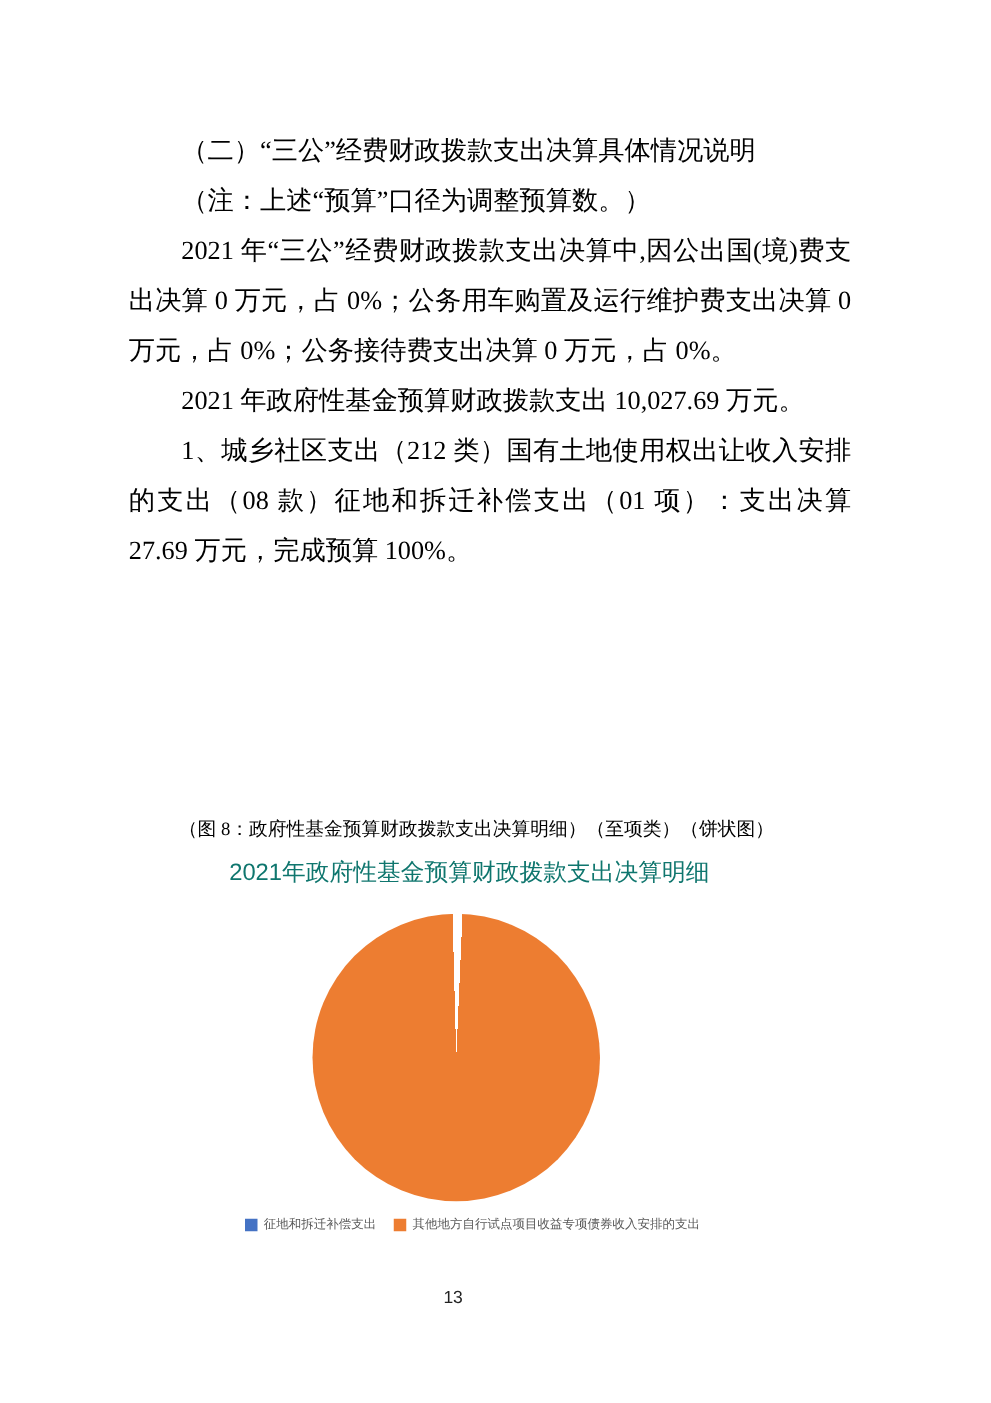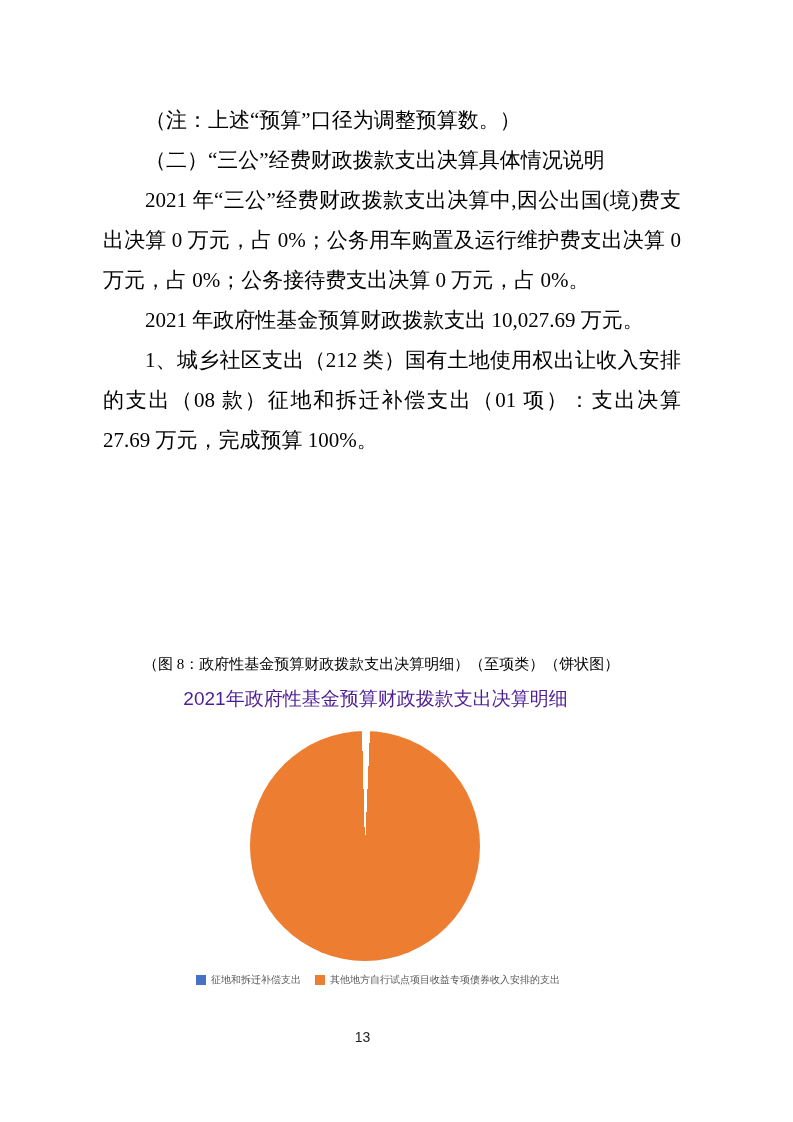--- a/index.html
+++ b/index.html
@@ -34,30 +34,30 @@
   .page-number { position:absolute; left:0; top:1029px; width:725px;
                  text-align:center; font-size:14px; color:#222;
                  font-family:"Liberation Sans","DejaVu Sans",sans-serif; }
 </style>
 </head>
 <body>
 
 <div class="page">
 
   <div class="doc-body">
+    <p>（二）“三公”经费财政拨款支出决算具体情况说明</p>
     <p>（注：上述“预算”口径为调整预算数。）</p>
-    <p>（二）“三公”经费财政拨款支出决算具体情况说明</p>
     <p>2021 年“三公”经费财政拨款支出决算中,因公出国(境)费支出决算 0 万元，占 0%；公务用车购置及运行维护费支出决算 0 万元，占 0%；公务接待费支出决算 0 万元，占 0%。</p>
     <p>2021 年政府性基金预算财政拨款支出 10,027.69 万元。</p>
     <p>1、城乡社区支出（212 类）国有土地使用权出让收入安排的支出（08 款）征地和拆迁补偿支出（01 项）：支出决算 27.69 万元，完成预算 100%。</p>
   </div>
 
   <div class="figure-caption">（图 8：政府性基金预算财政拨款支出决算明细）（至项类）（饼状图）</div>
 
-  <div class="chart-title" style="color: #4c1d95;">2021年政府性基金预算财政拨款支出决算明细</div>
+  <div class="chart-title" style="color: #0f766e;">2021年政府性基金预算财政拨款支出决算明细</div>
 
   <div class="pie" style="background: conic-gradient(from -1.5deg, rgb(255, 255, 255) 0deg, rgb(255, 255, 255) 3.99409deg, rgb(237, 125, 49) 3.99409deg, rgb(237, 125, 49) 360deg);"></div>
 
   <div class="legend" style="color: rgb(89, 89, 89);">
     <div class="legend-item">
       <span class="swatch" style="background: rgb(68, 114, 196);"></span>
       <span>征地和拆迁补偿支出</span>
     </div>
     <div class="legend-item">
       <span class="swatch" style="background: rgb(237, 125, 49);"></span>

